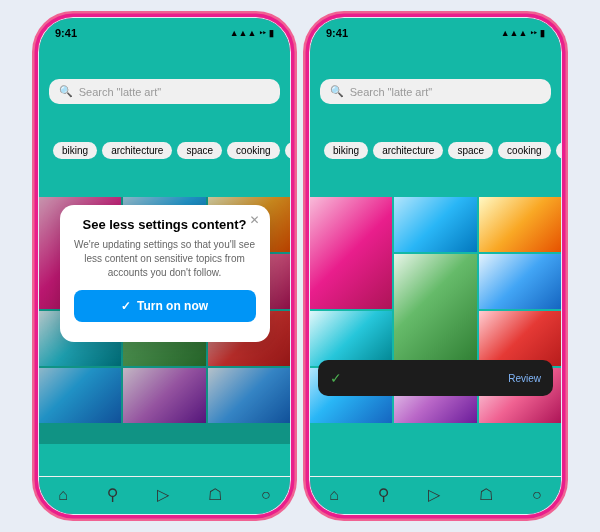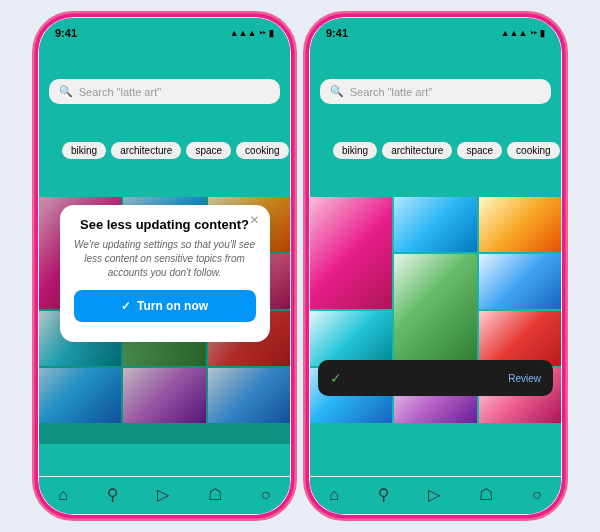--- a/index.html
+++ b/index.html
@@ -59,21 +59,21 @@
       display: flex;
       align-items: center;
       gap: 6px;
     }
     .search-icon-char { font-size: 11px; color: #999; }
     .search-placeholder { font-size: 11px; color: #999; }
     
     .tags-row {
       display: flex;
       gap: 5px;
-      padding: 0 23px 6px;
+      padding: 0 14px 6px;
       overflow: hidden;
     }
     .tag {
       background: #f0f0f0;
       border-radius: 20px;
       padding: 3px 9px;
       font-size: 10px;
       font-weight: 500;
       white-space: nowrap;
     }
@@ -115,21 +115,20 @@
       text-align: center;
       margin-bottom: 6px;
       color: #000;
     }
     .popup-desc {
       font-size: 10px;
       color: #666;
       text-align: center;
       line-height: 1.4;
       margin-bottom: 10px;
-      font-style: italic;
     }
     .popup-btn-primary {
       width: 100%;
       background: #0095f6;
       color: white;
       border: none;
       border-radius: 8px;
       padding: 9px;
       font-size: 12px;
       font-weight: 600;
@@ -282,21 +281,21 @@
             <div class="cell-inner"></div>
           </div>
         <div class="cell img-person-green">
             <div class="cell-inner"></div>
           </div>
       </div>
 
       <div class="popup-overlay">
         <div class="popup-card">
           <span class="popup-close">✕</span>
-          <div class="popup-title">See less updating content?</div>
+          <div class="popup-title">See less settings content?</div>
           <div class="popup-desc">We're updating settings so that you'll see less content on sensitive topics from accounts you don't follow.</div>
           <button class="popup-btn-primary">
             <span>✓</span>
             <span>Turn on now</span>
           </button>
         </div>
       </div>
     </div>
 
     <div class="bottom-nav">

